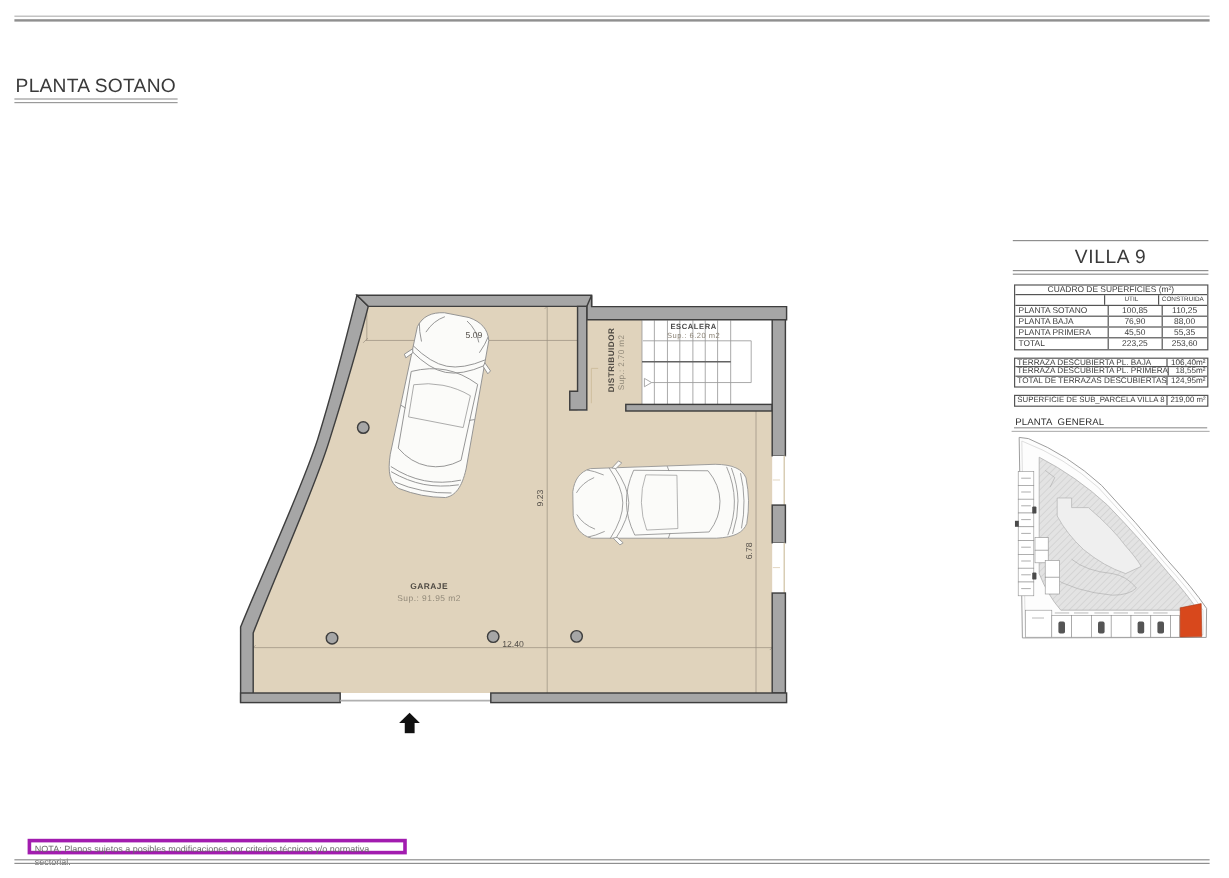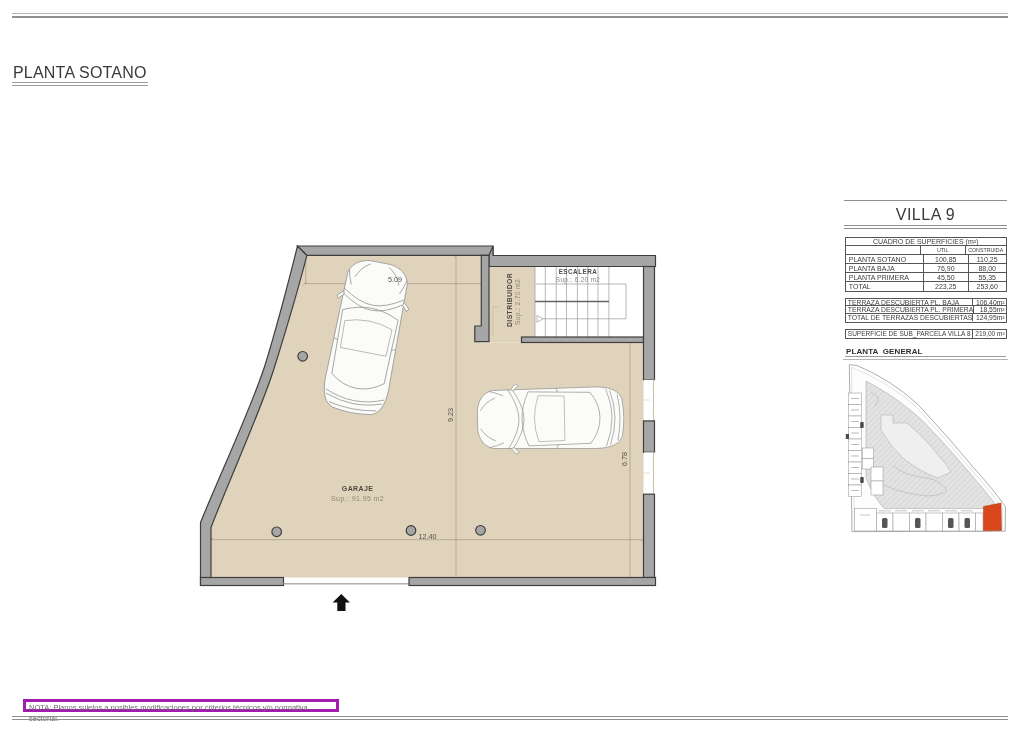--- a/index.html
+++ b/index.html
@@ -267,21 +267,21 @@
   </div>
 </div>
 
 <div class="abs" style="left:844.8px;top:329px;width:161.8px;height:9.5px;border:1px solid #555;box-sizing:border-box;font-size:6.5px;color:#3d3d3d;white-space:nowrap;overflow:hidden;">
   <div style="display:flex;height:7.5px;line-height:7.8px;">
     <div style="flex:1;border-right:1px solid #555;padding-left:2px;">SUPERFICIE DE SUB_PARCELA VILLA 8</div>
     <div style="width:32px;text-align:right;padding-right:1px;">219,00 m²</div>
   </div>
 </div>
 
-<div class="abs" style="left:846px;top:346.5px;font-size:8px;letter-spacing:0.1px;color:#2f2f2f;font-weight:bold;">PLANTA &nbsp;GENERAL</div>
+<div class="abs" style="left:846px;top:346.5px;font-size:8px;letter-spacing:0.1px;color:#2f2f2f;font-weight:normal;">PLANTA &nbsp;GENERAL</div>
 
 <div class="abs" style="left:845px;top:355.5px;width:161px;height:1px;background:#9a9a9a;"></div>
 <div class="abs" style="left:843px;top:358.5px;width:165px;height:1px;background:#b5b5b5;"></div>
 
 <svg class="abs" style="left:835px;top:360px;" width="185" height="180" viewBox="0 0 185 180">
   <defs>
     <pattern id="hatch" width="4" height="4" patternUnits="userSpaceOnUse" patternTransform="rotate(45)">
       <rect width="4" height="4" fill="#e3e3e3"></rect>
       <line x1="0" y1="0" x2="0" y2="4" stroke="#d0d0d0" stroke-width="1.2"></line>
     </pattern>

